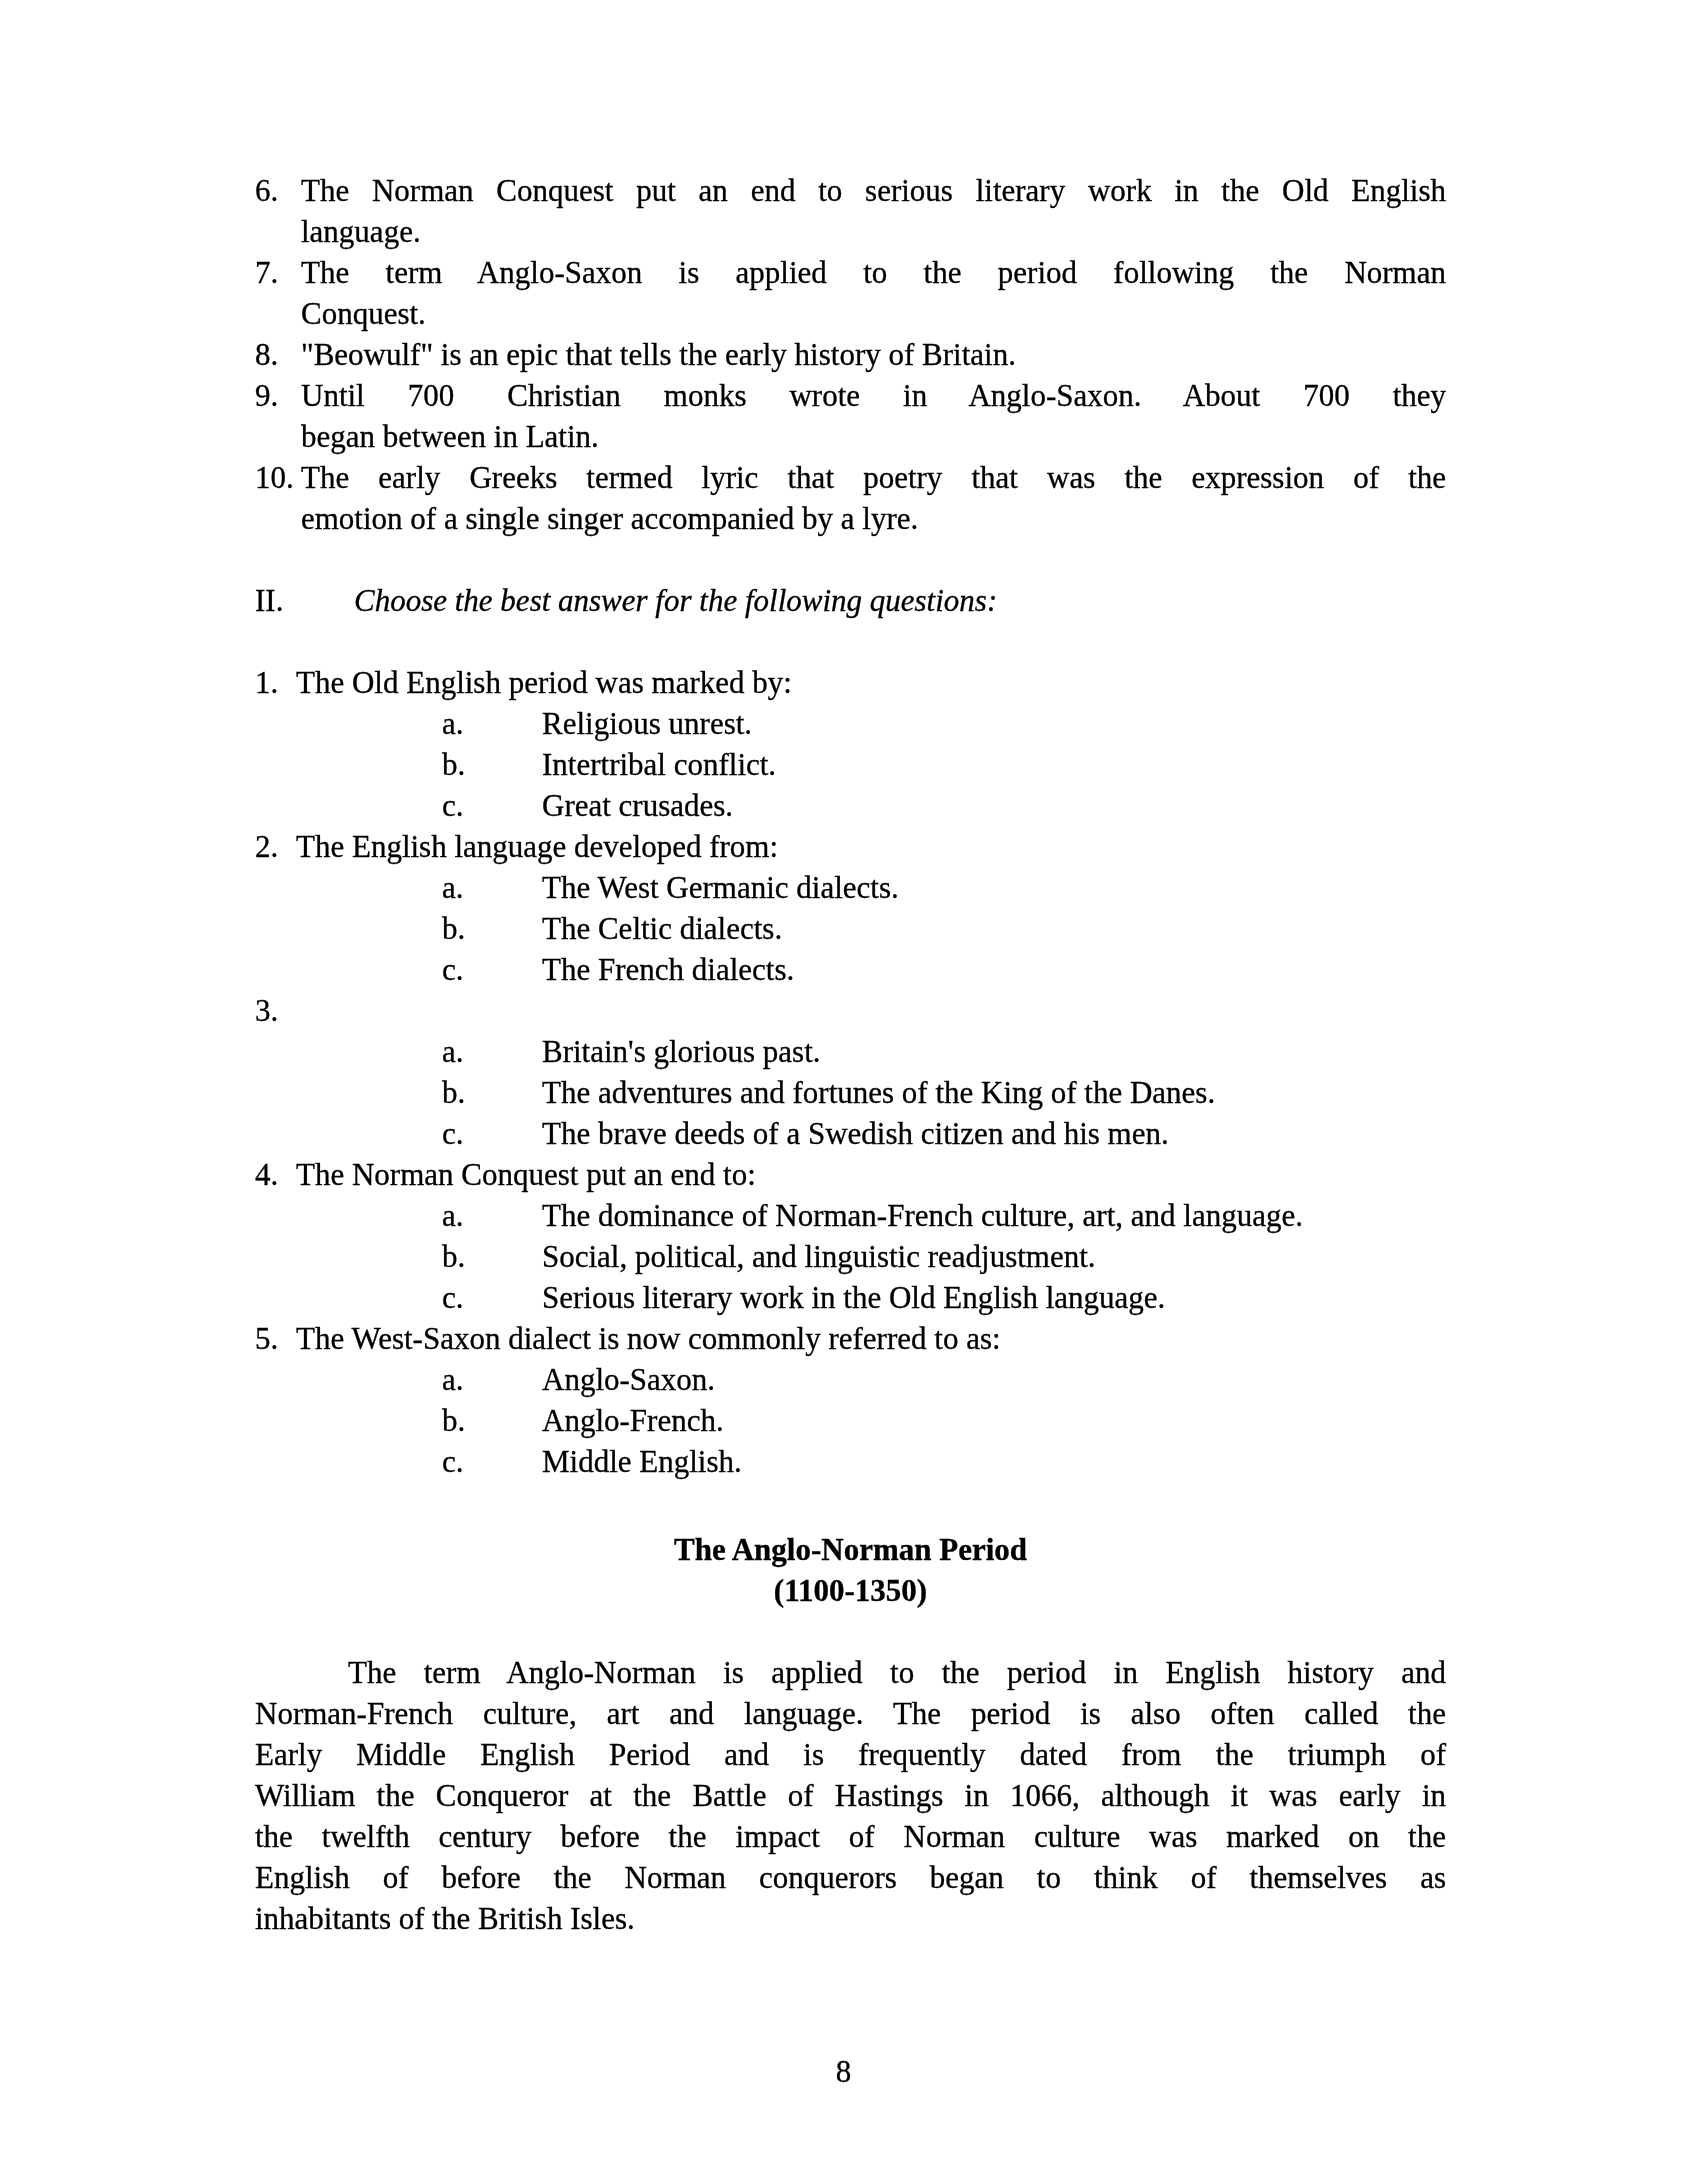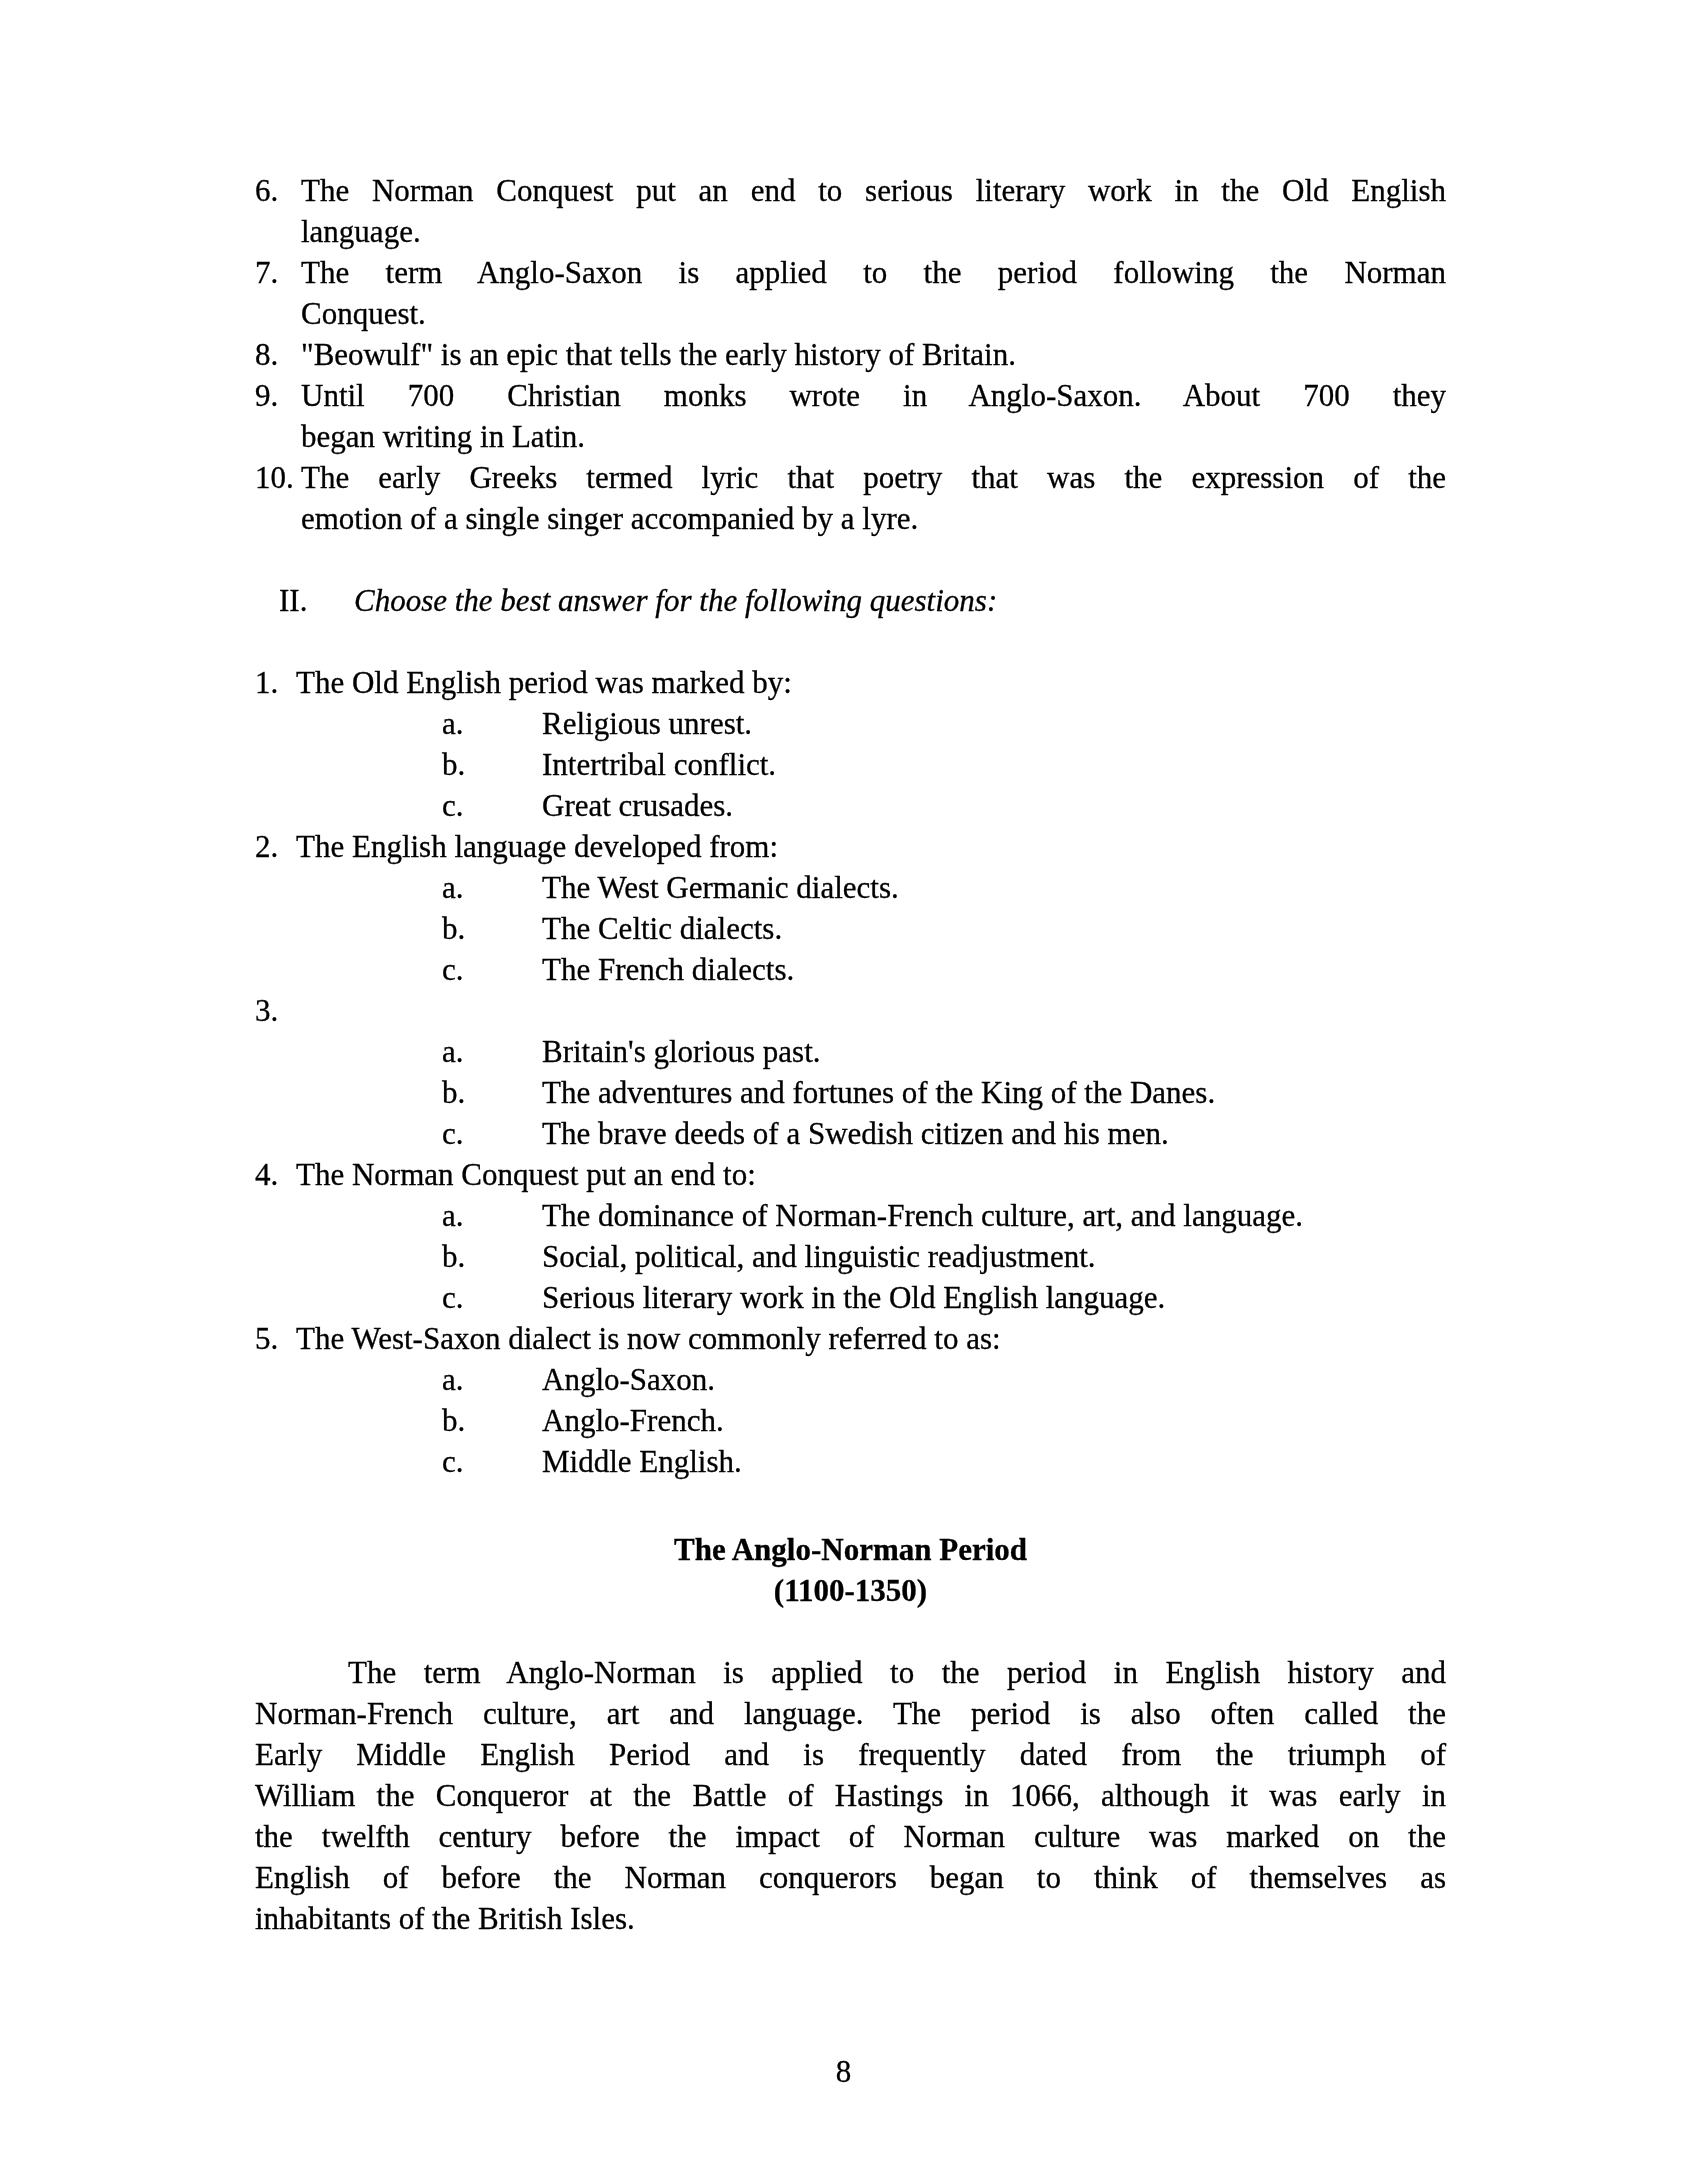--- a/index.html
+++ b/index.html
@@ -34,21 +34,21 @@
     position: absolute;
     left: 0;
     top: 0;
   }
   .stmt { padding-left: 46px; }
   .q    { padding-left: 41px; }
   .opt  { padding-left: 287px; }
   .opt .letter { position: absolute; left: 187px; top: 0; }
   .sec  { padding-left: 99px; }
   .sec .txt { font-style: italic; }
-  .sec .num { font-style: normal; margin-left: 24px; }
+  .sec .num { font-style: normal; }
   .just {
     text-align: justify;
     text-align-last: justify;
   }
   .headctr {
     text-align: center;
     font-weight: 700;
   }
   .pfirst { padding-left: 93px; }
   .gapspacer {
@@ -70,21 +70,21 @@
 <body>
 
 <div id="page">
   <div id="content">
       <div class="row stmt just"><span class="num">6.</span><span class="txt">The Norman Conquest put an end to serious literary work in the Old English</span></div>
       <div class="row stmt"><span class="txt">language.</span></div>
       <div class="row stmt just"><span class="num">7.</span><span class="txt">The term Anglo-Saxon is applied to the period following the Norman</span></div>
       <div class="row stmt"><span class="txt">Conquest.</span></div>
       <div class="row stmt"><span class="num">8.</span><span class="txt">"Beowulf" is an epic that tells the early history of Britain.</span></div>
       <div class="row stmt just"><span class="num">9.</span><span class="txt">Until 700</span><span class="gapspacer"></span><span class="txt">Christian monks wrote in Anglo-Saxon. About 700 they</span></div>
-      <div class="row stmt"><span class="txt">began writing in Latin.</span></div>
+      <div class="row stmt"><span class="txt">began between in Latin.</span></div>
       <div class="row stmt just"><span class="num">10.</span><span class="txt">The early Greeks termed lyric that poetry that was the expression of the</span></div>
       <div class="row stmt"><span class="txt">emotion of a single singer accompanied by a lyre.</span></div>
       <div class="row"></div>
       <div class="row sec"><span class="num">II.</span><span class="txt">Choose the best answer for the following questions:</span></div>
       <div class="row"></div>
       <div class="row q"><span class="num">1.</span><span class="txt">The Old English period was marked by:</span></div>
       <div class="row opt"><span class="letter">a.</span><span class="txt">Religious unrest.</span></div>
       <div class="row opt"><span class="letter">b.</span><span class="txt">Intertribal conflict.</span></div>
       <div class="row opt"><span class="letter">c.</span><span class="txt">Great crusades.</span></div>
       <div class="row q"><span class="num">2.</span><span class="txt">The English language developed from:</span></div>

